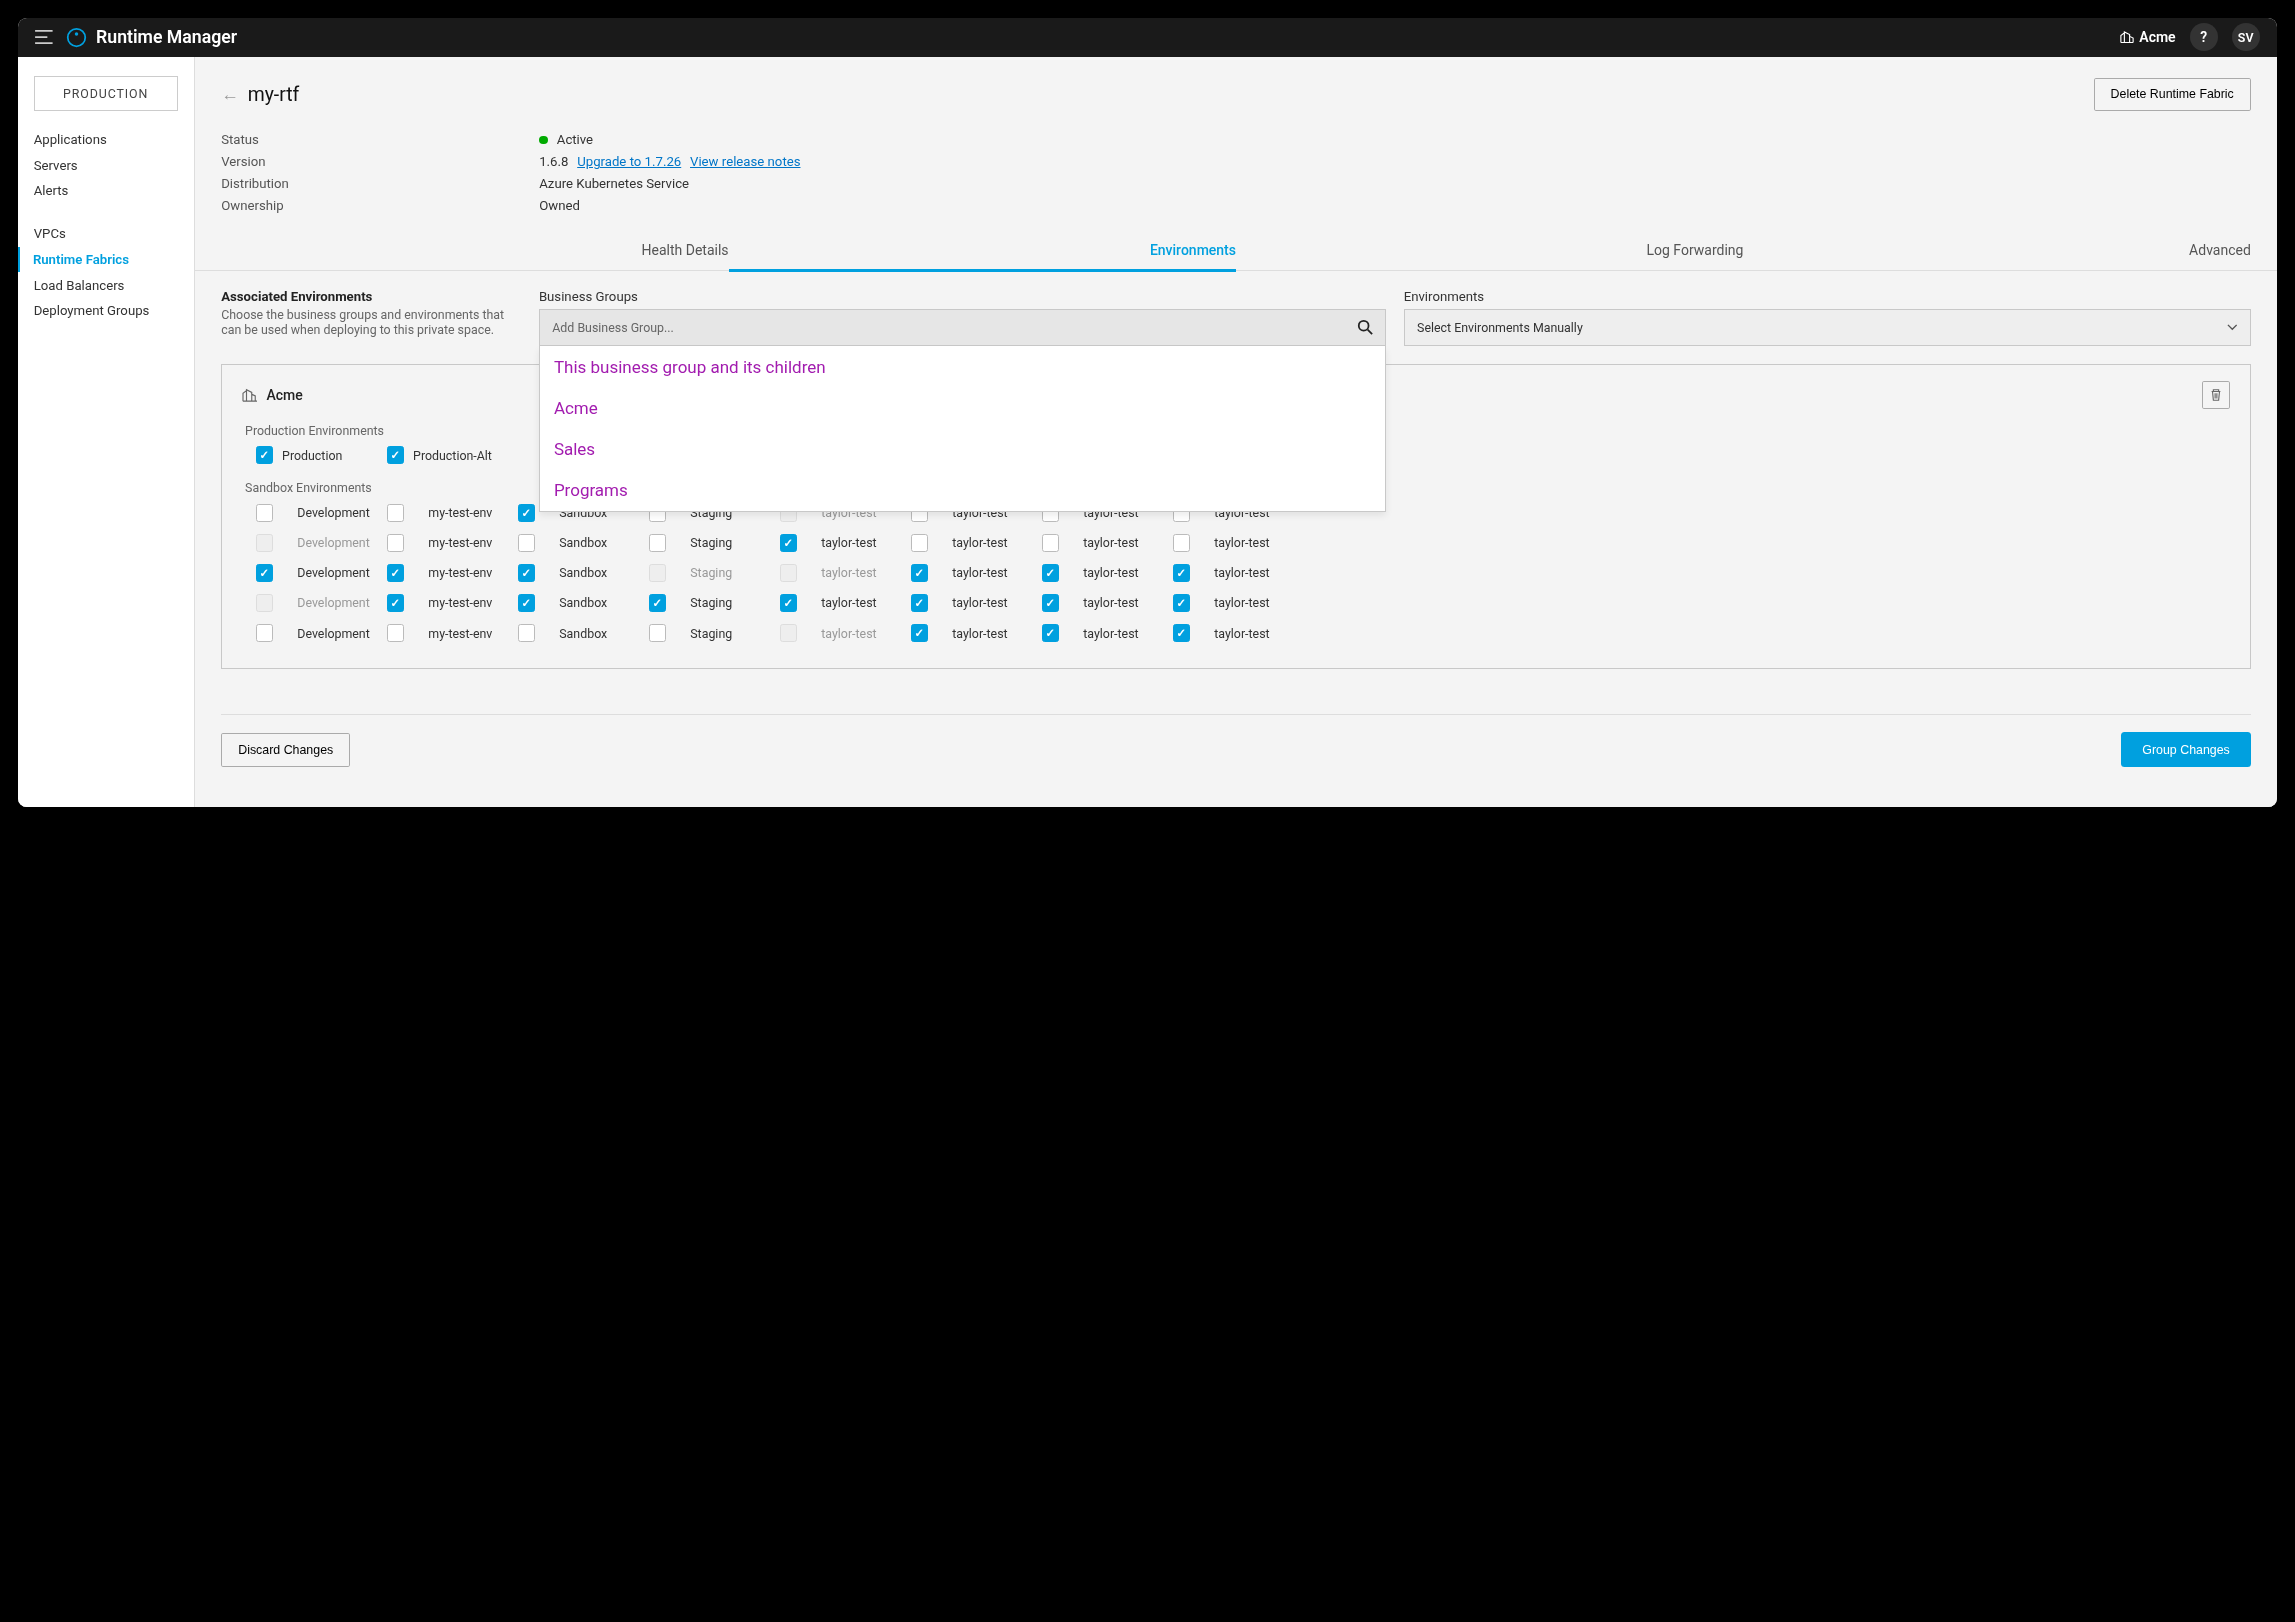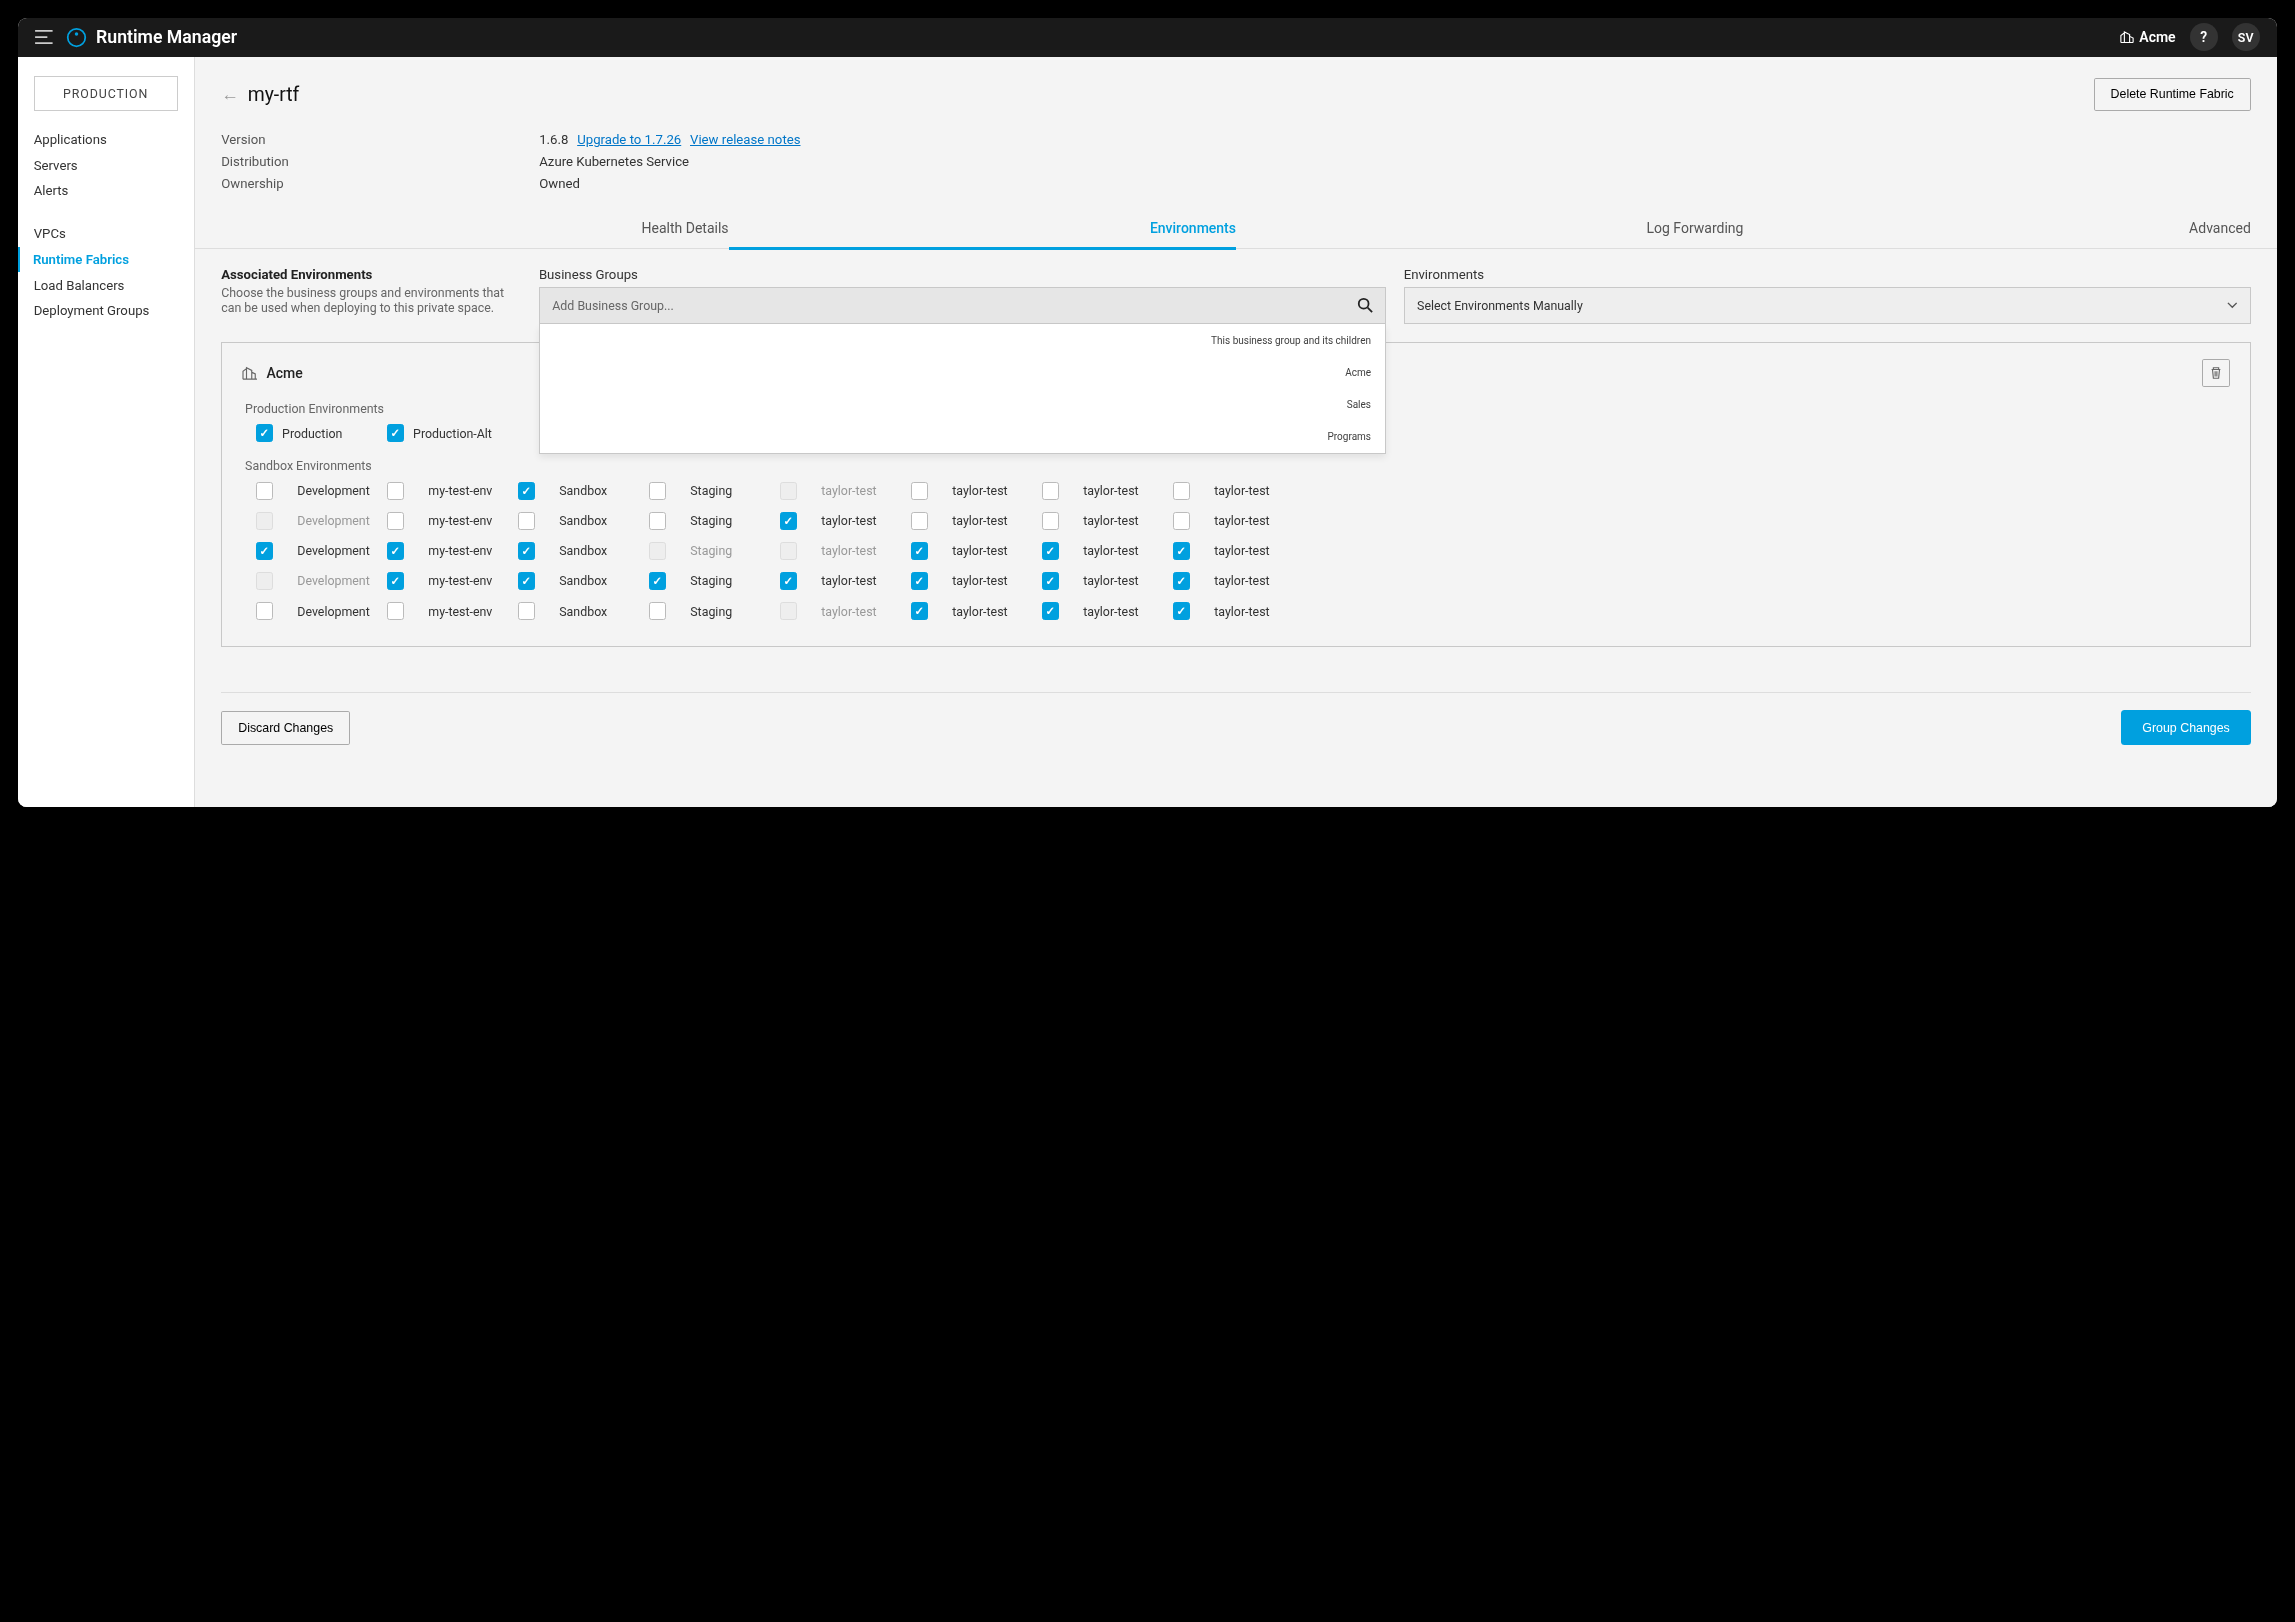--- a/index.html
+++ b/index.html
@@ -54,21 +54,21 @@
 .env-top-col.narrow { flex: 0 0 300px; }
 .section-title { font-weight: 700; color: #222; font-size: 13.2px; }
 .section-sub { color: #666; font-size: 12.4px; margin-top: 3.5px; max-width: 283px; }
 .col-label { color: #333; font-size: 13.2px; margin-bottom: 5.3px; }
 .combo-wrap { position: relative; }
 .combo { border: 0.9px solid #c8c8c8; background: #e6e6e6; height: 37px; display: flex; align-items: center; padding: 0 12.4px; color: #666; position: relative; cursor: pointer; font-size: 12.4px; }
 .combo .search-ic { margin-left: auto; color: #222; }
 .combo.select { background: #eee; color: #333; }
 .combo .chev { margin-left: auto; color: #555; }
 .dropdown { position: absolute; top: 37px; left: 0; right: 0; background: #fff; border: 0.9px solid #c8c8c8; border-top: none; z-index: 10; box-shadow: 0 3.5px 7px rgba(0,0,0,0.08); }
-.dropdown-item { padding: 10.6px 14px; color: #404040; font-size: 10px; cursor: pointer; text-align: right; }
+.dropdown-item { padding: 10.6px 14px; color: #a21caf; font-size: 17px; cursor: pointer; }
 
 
 .group-card { border: 0.9px solid #c8c8c8; background: #f4f4f4; margin-top: 17.7px; padding: 16px 19.4px 26.5px; }
 .group-head { display: flex; align-items: center; gap: 8.8px; margin-bottom: 14px; }
 .group-name { font-size: 14px; font-weight: 500; color: #222; }
 .trash-btn { margin-left: auto; border: 0.9px solid #aaa; width: 28px; height: 28px; display: flex; align-items: center; justify-content: center; cursor: pointer; border-radius: 1.8px; }
 .sub-head { color: #666; font-size: 12.4px; margin: 5.3px 0 8.8px; padding-left: 3.5px; }
 .checks { display: flex; flex-wrap: wrap; gap: 17.7px 16px; padding-left: 14px; }
 .check-item { display: flex; align-items: center; gap: 8.8px; font-size: 12.4px; color: #333; min-width: 115px; }
 .cbox { width: 17.7px; height: 17.7px; border: 0.9px solid #bbb; border-radius: 2.6px; background: #fff; display: flex; align-items: center; justify-content: center; cursor: pointer; flex-shrink: 0; }
@@ -137,20 +137,27 @@
       <div class="page-head">
         <div class="page-title-wrap">
           <span class="back-arrow">←</span>
           <span class="page-title">my-rtf</span>
         </div>
         <button class="delete-btn">Delete Runtime Fabric</button>
       </div>
 
       <div class="details">
         <div class="detail-row">
+          <div class="detail-label">Status</div>
+          <div class="detail-value">
+            <span class="status-dot"></span>
+            <span>Active</span>
+          </div>
+        </div>
+        <div class="detail-row">
           <div class="detail-label">Version</div>
           <div class="detail-value">
             <span>1.6.8</span>
             <span class="link">Upgrade to 1.7.26</span>
             <span class="link">View release notes</span>
           </div>
         </div>
         <div class="detail-row">
           <div class="detail-label">Distribution</div>
           <div class="detail-value">Azure Kubernetes Service</div>

